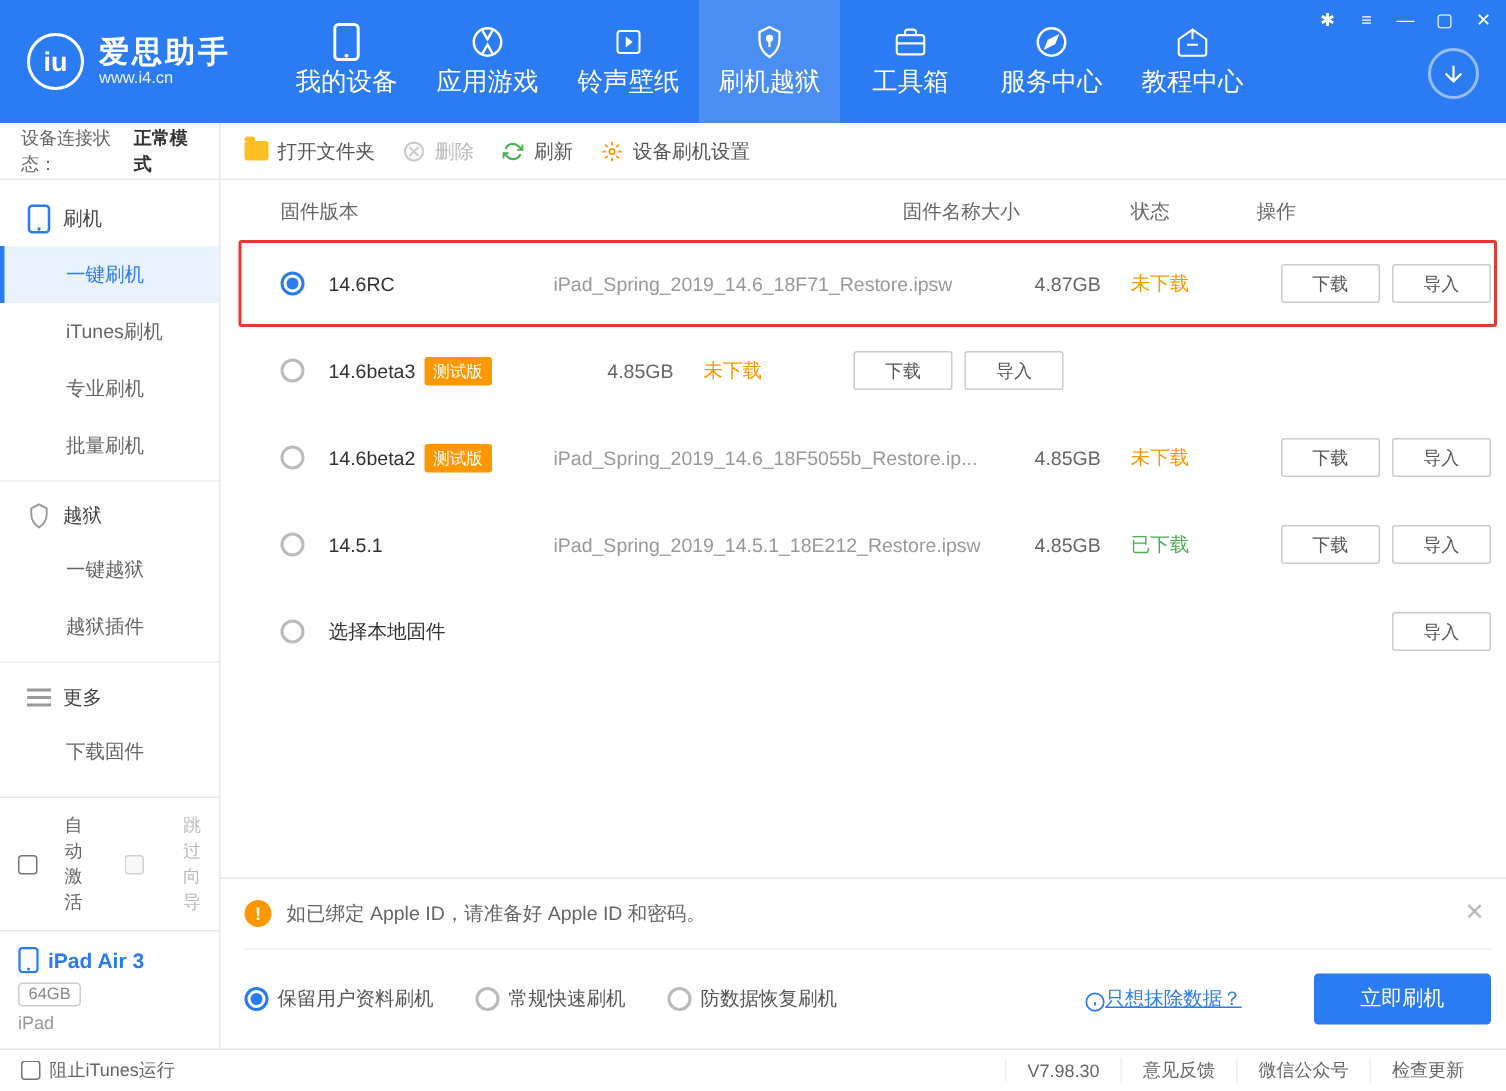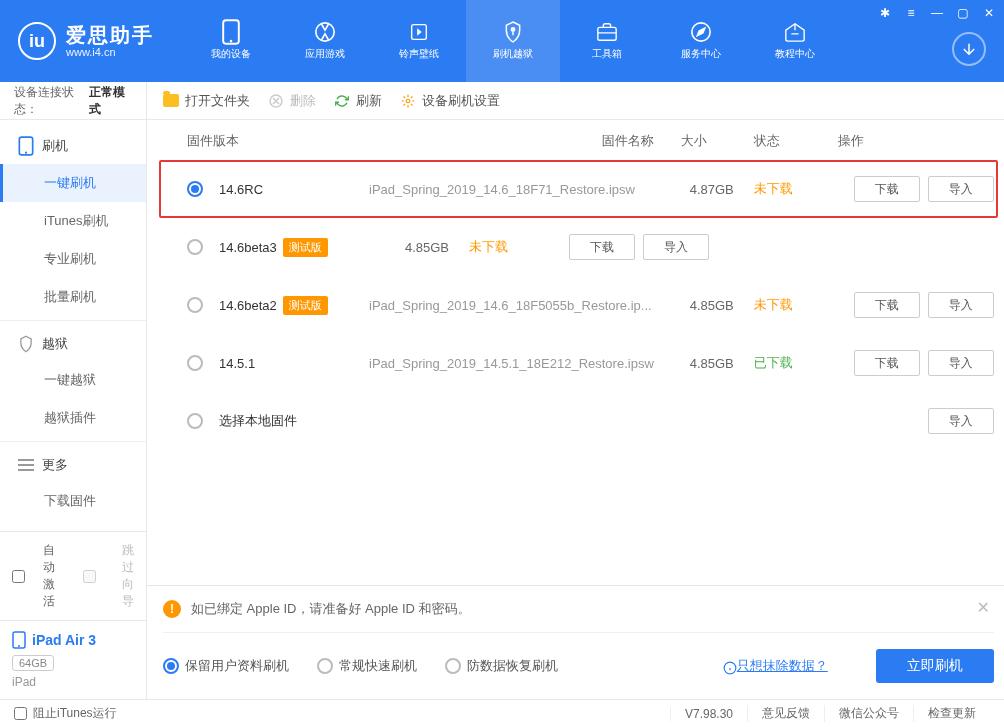--- a/index.html
+++ b/index.html
@@ -9,21 +9,21 @@
 .header { height: 82px; background: linear-gradient(#2b7bf3,#2b7bf3); color: #fff; display: flex; align-items: center; padding: 0 12px 0 18px; position: relative; }
 .logo-box { display: flex; align-items: center; gap: 10px; }
 .logo-circle { width: 38px; height: 38px; border: 2px solid #fff; border-radius: 50%; display: flex; align-items: center; justify-content: center; font-weight: bold; font-size: 18px; }
 .logo-text { display: flex; flex-direction: column; line-height: 1.1; }
 .logo-text .cn { font-size: 20px; font-weight: bold; letter-spacing: 2px; }
 .logo-text .en { font-size: 11px; opacity: .9; }
 .nav { display: flex; margin-left: 30px; height: 100%; }
 .nav-item { width: 94px; display: flex; flex-direction: column; align-items: center; justify-content: center; gap: 4px; cursor: pointer; }
 .nav-item.active { background: rgba(255,255,255,.15); }
 .nav-icon { width: 22px; height: 22px; display: flex; align-items: center; justify-content: center; }
-.nav-label { font-size: 10px; }
+.nav-label { font-size: 17px; }
 .win-controls { position: absolute; top: 4px; right: 6px; display: flex; gap: 8px; }
 .win-btn { width: 18px; height: 18px; display: flex; align-items: center; justify-content: center; cursor: pointer; font-size: 12px; color: #fff; }
 .sync-btn { position: absolute; right: 18px; bottom: 16px; width: 34px; height: 34px; border: 2px solid rgba(255,255,255,.5); border-radius: 50%; display: flex; align-items: center; justify-content: center; cursor: pointer; }
 
 
 .body { display: flex; height: calc(727px - 82px - 28px); }
 .sidebar { width: 184px; border-right: 1px solid #e8e8e8; display: flex; flex-direction: column; }
 .device-status { height: 38px; border-bottom: 1px solid #e8e8e8; display: flex; align-items: center; padding: 0 14px; font-size: 12px; color: #666; }
 .device-status b { color: #333; font-weight: bold; }
 .side-list { flex: 1; overflow: auto; padding-top: 6px; }
@@ -45,21 +45,21 @@
 .toolbar { height: 38px; border-bottom: 1px solid #e8e8e8; display: flex; align-items: center; padding: 0 16px; gap: 18px; font-size: 13px; text-align: right; }
 .tbtn { display: flex; align-items: center; gap: 6px; cursor: pointer; color: #555; }
 .tbtn.disabled { color: #bbb; }
 .tbtn .ico { width: 16px; height: 16px; display:flex; align-items:center; justify-content:center; }
 .folder-ico { width:16px; height:13px; background:#fbbf24; border-radius:2px; position:relative; }
 .folder-ico::before { content:""; position:absolute; top:-3px; left:0; width:7px; height:3px; background:#fbbf24; border-radius:2px 2px 0 0; }
 
 .table-head { display: flex; padding: 12px 16px 10px 40px; color: #666; font-size: 13px; }
 .col-ver { width: 150px; }
 .col-name { flex: 1; text-align: right; }
-.col-size { width: 80px; text-align: center; }
+.col-size { width: 80px; text-align: left; }
 .col-status { width: 80px; padding-left: 20px; }
 .col-ops { width: 180px; padding-left: 24px; }
 
 .fw-list { flex: 1; overflow: auto; padding: 0 12px; }
 .fw-row { display: flex; align-items: center; padding: 16px 4px 16px 28px; border-radius: 2px; }
 .fw-row.selected { border: 2px solid #e53935; background: #fff; padding: 14px 2px 14px 26px; }
 .radio { width: 16px; height: 16px; border: 2px solid #bbb; border-radius: 50%; margin-right: 16px; display:flex; align-items:center; justify-content:center; cursor:pointer; flex-shrink:0; }
 .radio.on { border-color: #2b7bf3; }
 .radio.on::after { content:""; width:8px; height:8px; background:#2b7bf3; border-radius:50%; }
 .ver { width: 150px; display: flex; align-items: center; gap: 6px; color: #333; }

